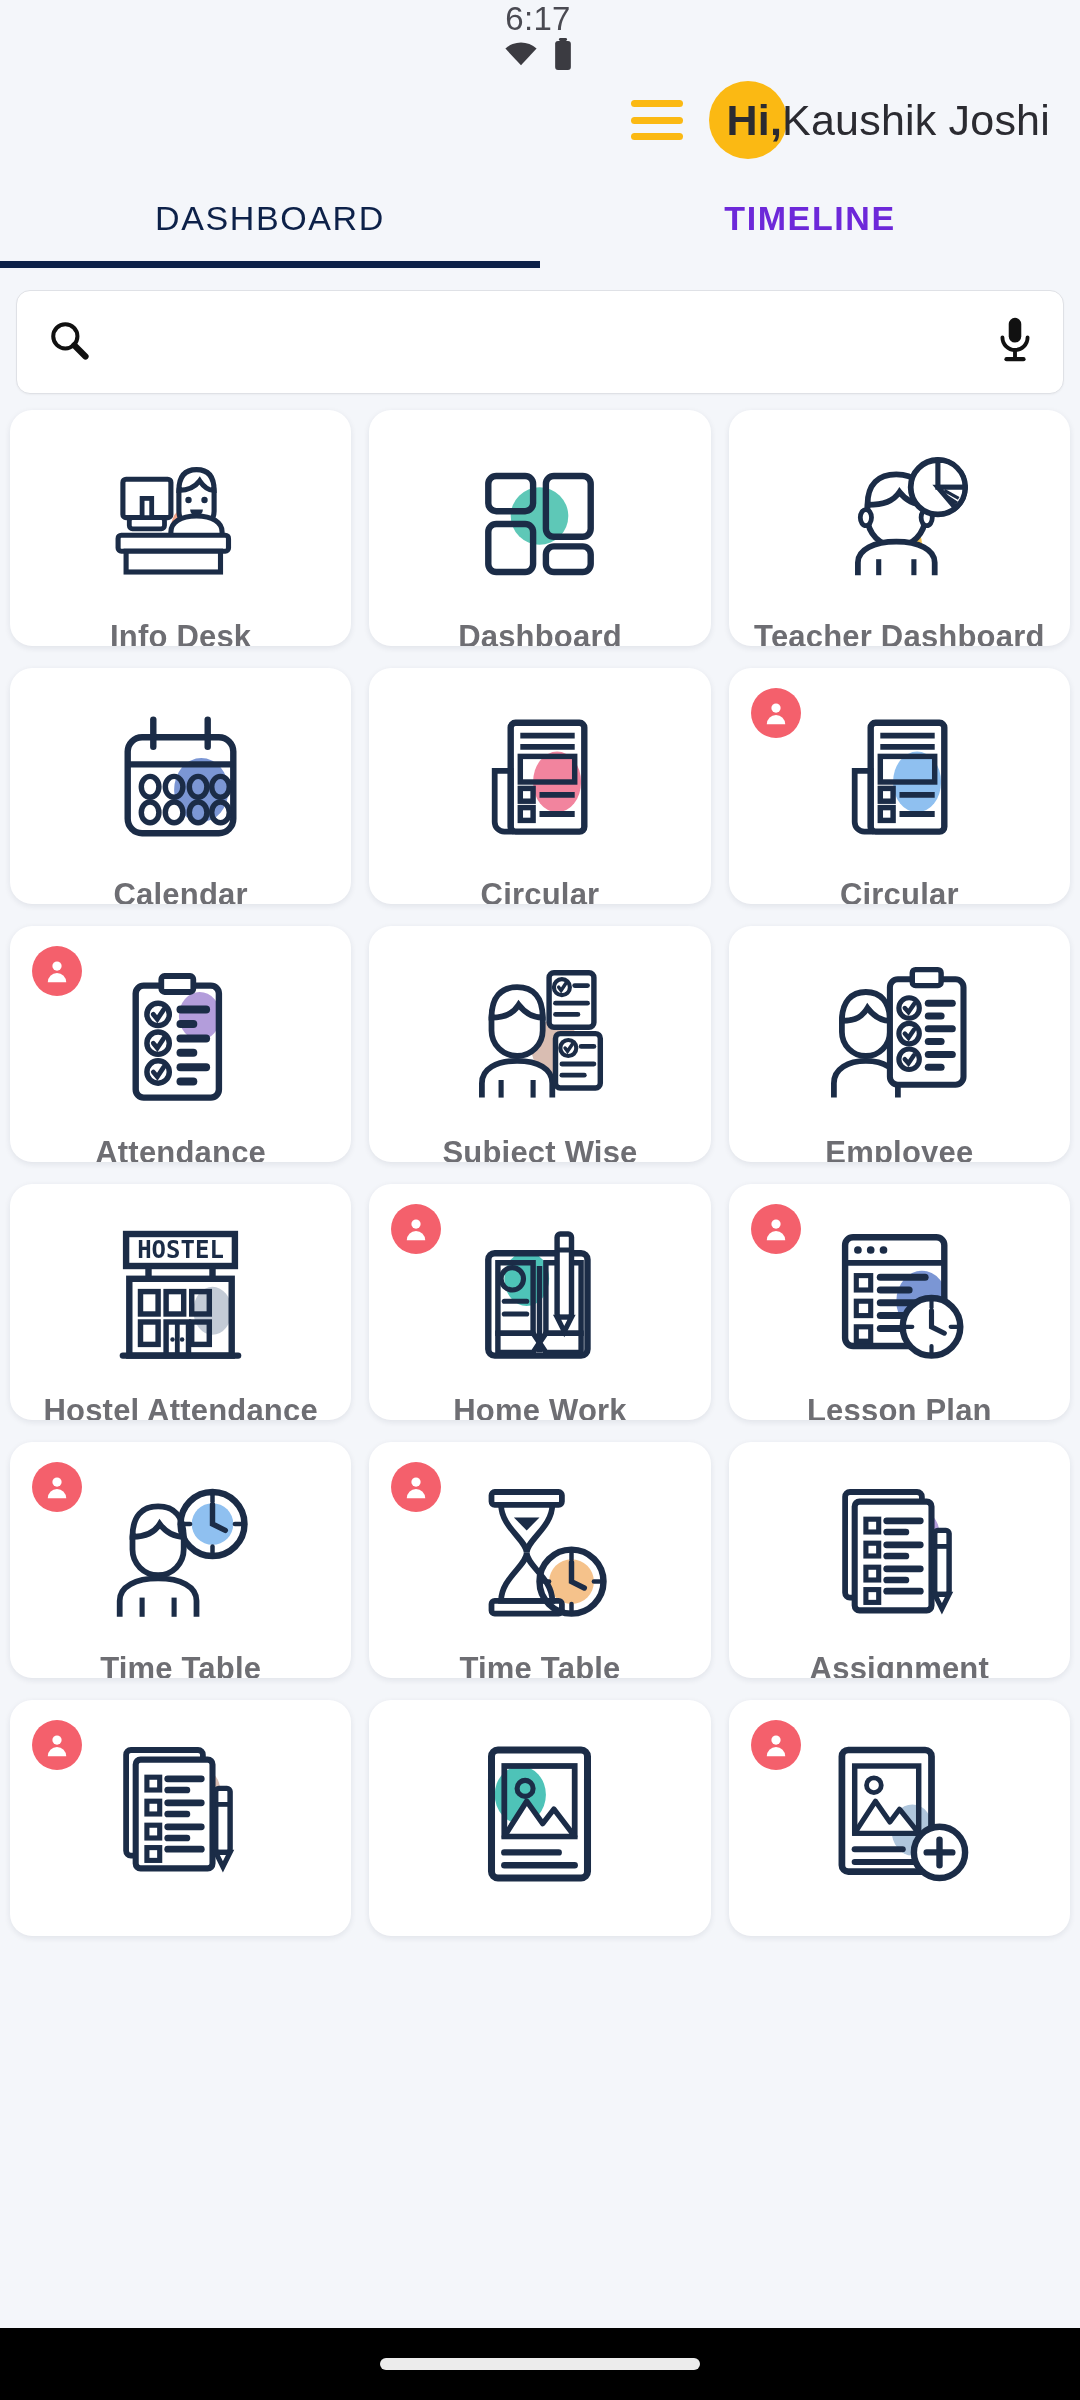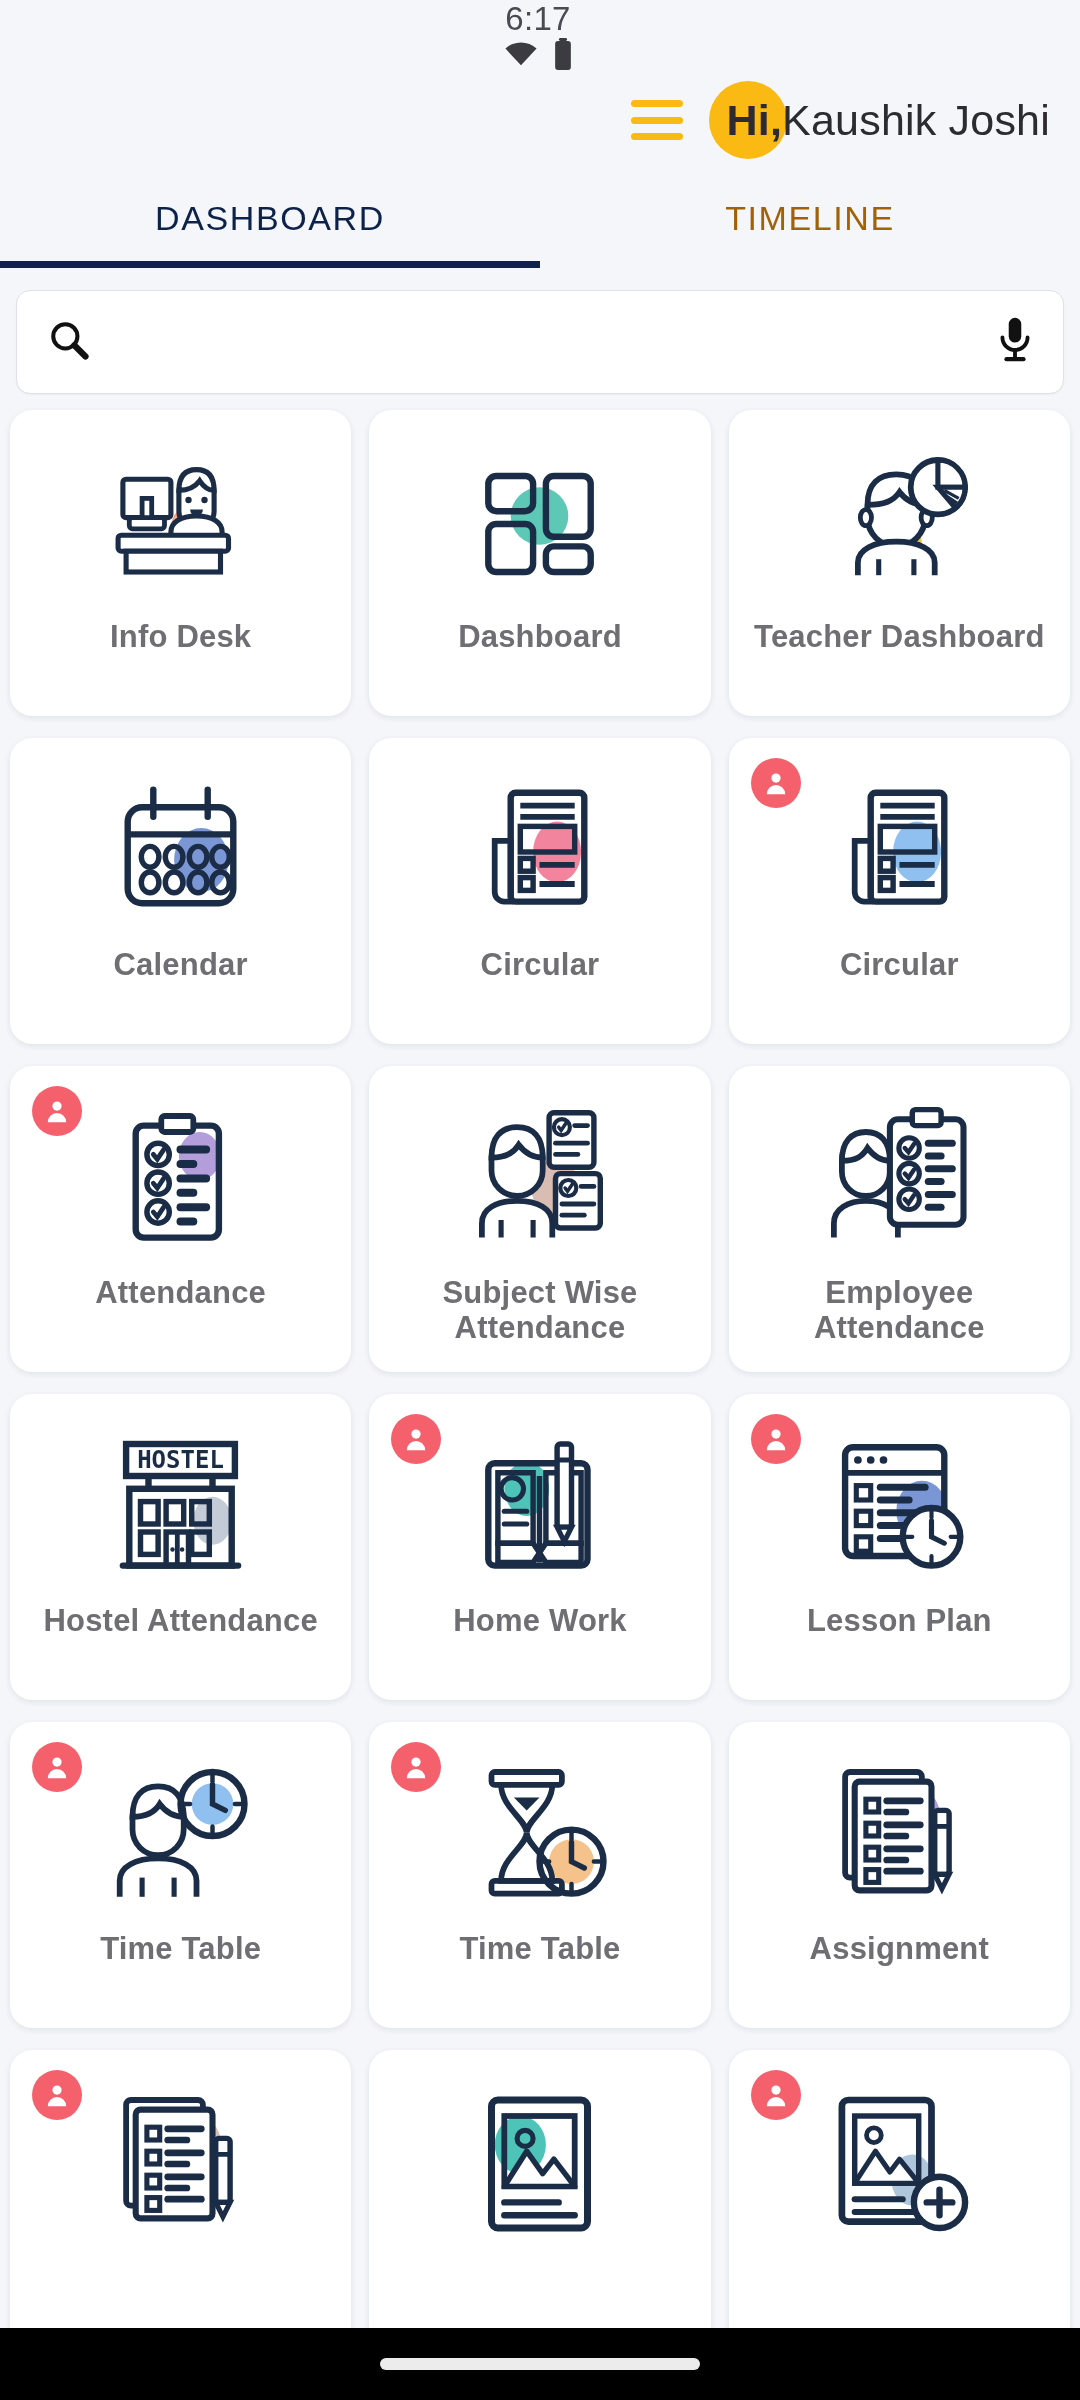--- a/index.html
+++ b/index.html
@@ -56,21 +56,21 @@
   .greet-text .nm { font-weight:normal; }
 
   
   .tabs { display:flex; height:100px; position:relative; }
   .tab {
     flex:1; display:flex; align-items:center; justify-content:center;
     font-size:34px; letter-spacing:1.6px;
     cursor:pointer;
   }
   .tab.active { color:#0d2149; }
-  .tab.inactive { color:#a16207; }
+  .tab.inactive { color:#6d28d9;font-weight:bold; }
   .tab-underline {
     position:absolute; left:0; bottom:0;
     width:50%; height:7px; background:#0d2149;
   }
 
   
   .search-wrap { padding:22px 16px 0 16px; }
   .searchbar {
     height:104px;
     background:#ffffff;
@@ -92,21 +92,21 @@
   .grid {
     padding:16px 10px 0 10px;
     display:grid;
     grid-template-columns:repeat(3,1fr);
     gap:22px 18px;
   }
   .tile {
     position:relative;
     background:#ffffff;
     border-radius:22px;
-    height:306px;
+    height:236px;
     box-shadow:0 2px 6px rgba(22,30,60,.09);
     display:flex; flex-direction:column;
     align-items:center; justify-content:flex-start;
     padding:34px 10px 0 10px;
     cursor:pointer;
     overflow:hidden;
   }
   .tile-art { width:175px; height:160px; display:flex; align-items:center; justify-content:flex-end; }
   .tile-art svg { width:100%; height:100%; display:block; }
   .tile-label {

